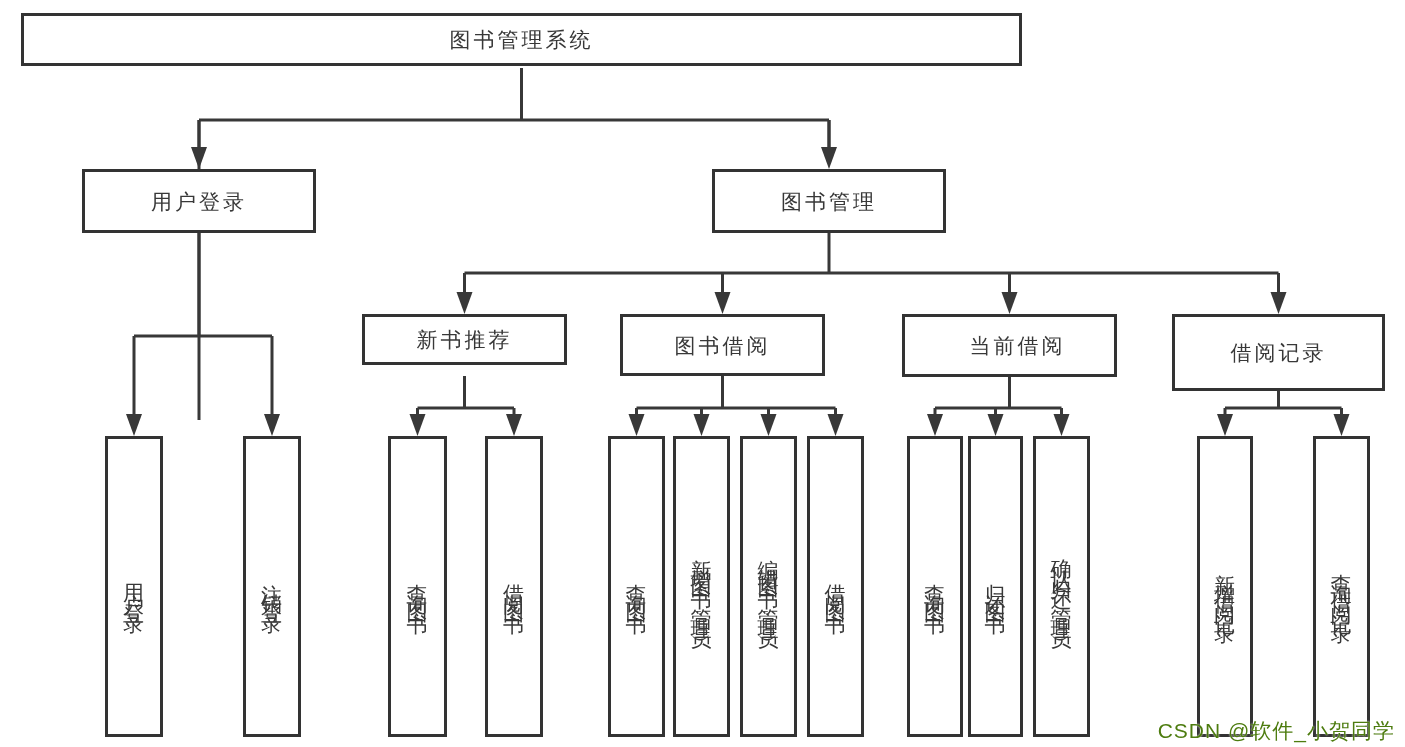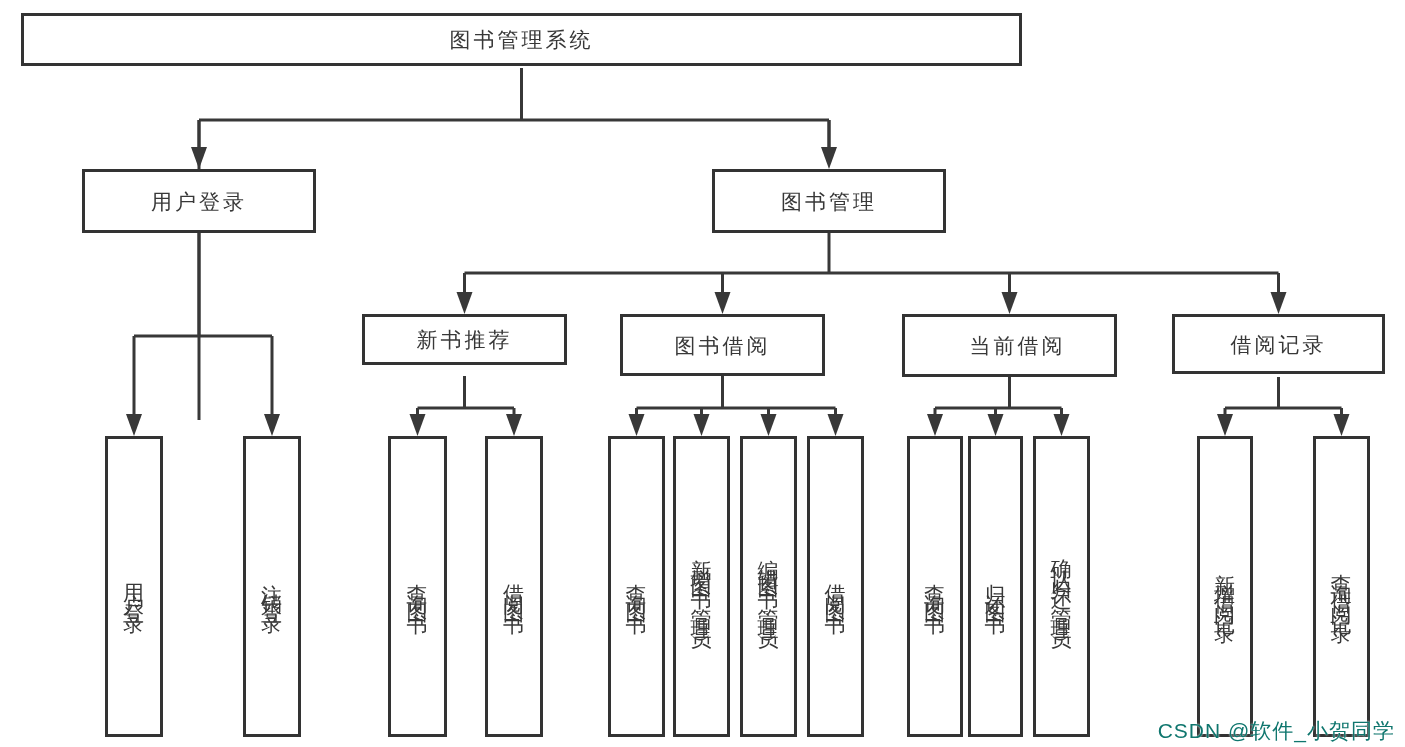--- a/index.html
+++ b/index.html
@@ -37,21 +37,21 @@
     font-size: 21px;
     letter-spacing: 10px;
     line-height: 1;
     white-space: nowrap;
   }
   .watermark {
     position: absolute;
     right: 10px;
     bottom: 2px;
     font-size: 21px;
-    color: #0f766e;
+    color: #4d7c0f;
     letter-spacing: 1px;
     text-shadow: 0 0 2px #ffffff;
     white-space: nowrap;
     text-align: center;
   }
 </style>
 </head>
 <body>
 
 <div class="stage">
@@ -114,21 +114,21 @@
 
   <div class="node hbox" style="left:362px; top:314px; width:205px; height:51px;">
     <span class="label">新书推荐</span>
   </div>
   <div class="node hbox" style="left:620px; top:314px; width:205px; height:62px;">
     <span class="label">图书借阅</span>
   </div>
   <div class="node hbox" style="left:902px; top:314px; width:215px; height:63px;padding-left:16px;">
     <span class="label">当前借阅</span>
   </div>
-  <div class="node hbox" style="left:1172px; top:314px; width:213px; height:60px;">
+  <div class="node hbox" style="left:1172px; top:314px; width:213px; height:77px;">
     <span class="label">借阅记录</span>
   </div>
 
   <div class="node vbox" style="left:105px; top:436px; width:58px; height:301px;">
     <span class="label">用户登录</span>
   </div>
   <div class="node vbox" style="left:243px; top:436px; width:58px; height:301px;">
     <span class="label">注销登录</span>
   </div>
 

